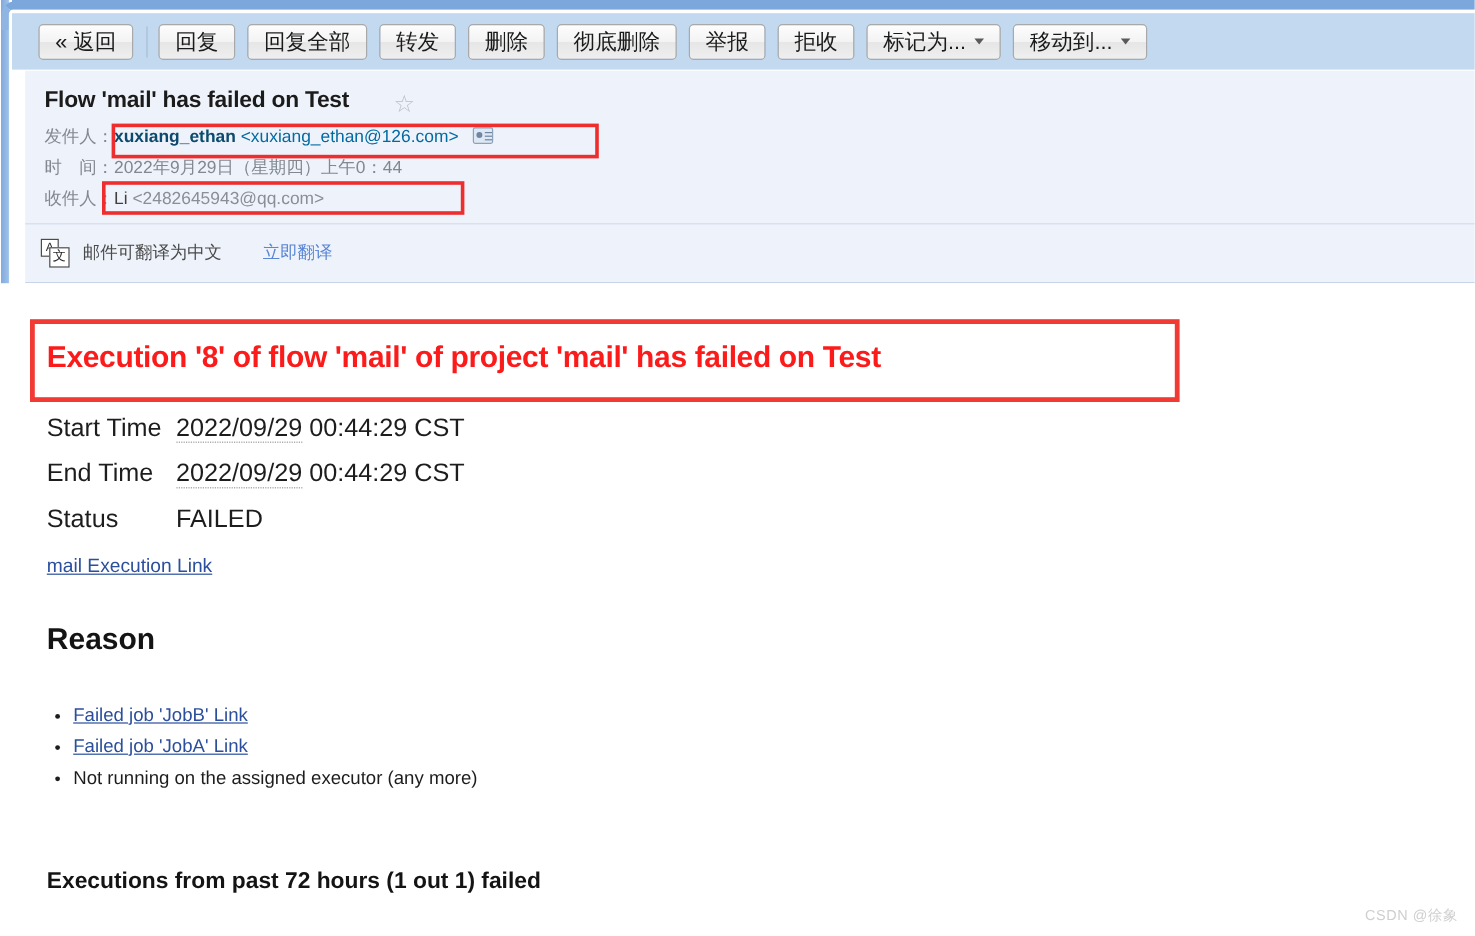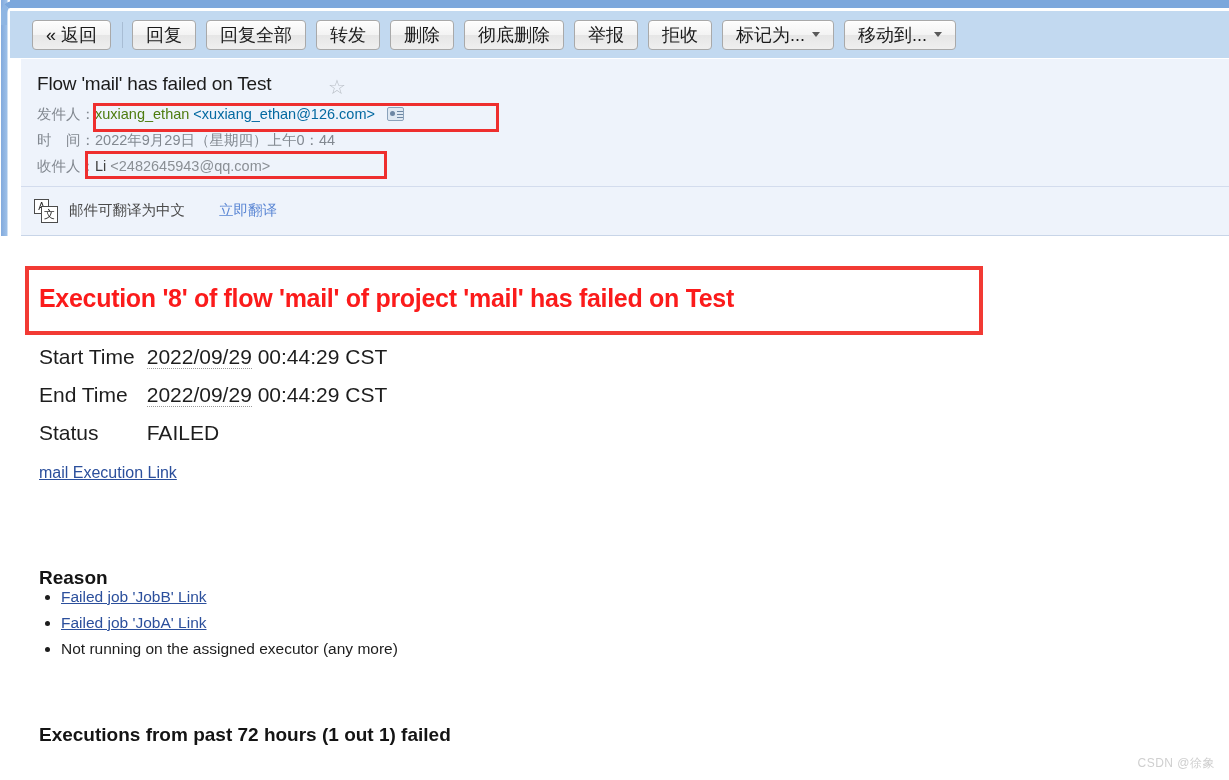--- a/index.html
+++ b/index.html
@@ -99,21 +99,21 @@
     position: absolute;
     left: 21px; top: 59px;
     width: 1208px; height: 127px;
     background: #eef3fb;
     box-sizing: border-box;
   }
   #mail-subject {
     position: absolute;
     left: 16px; top: 14px;
     font-size: 19px;
-    font-weight: normal;
+    font-weight: bold;
     color: #1b1b1b;
     letter-spacing: -0.2px;
     white-space: nowrap;
   }
   #star-icon {
     position: absolute;
     left: 307px; top: 17px;
     width: 22px; height: 22px;
     color: #b9bec6;
     font-size: 20px;
@@ -122,21 +122,21 @@
   .meta-row {
     position: absolute;
     left: 16px;
     font-size: 14.5px;
     color: #7d8288;
     white-space: nowrap;
     height: 22px;
     line-height: 22px;
   }
   .meta-label { color: #828890; }
-  .meta-sender-name { color: #4d7c0f; font-weight: normal; }
+  .meta-sender-name { color: #0c4a6e; font-weight: bold; }
   .meta-sender-addr { color: #0369a1; }
   .meta-to-name { color: #404040; }
   .meta-to-addr { color: #8a8f95; }
   .contact-icon {
     display: inline-block;
     width: 17px; height: 14px;
     margin-left: 8px;
     vertical-align: -2px;
     border: 1px solid #8ba2bb;
     border-radius: 2px;
@@ -259,24 +259,23 @@
     left: 39px; top: 228px;
     font-size: 16px;
     color: #2b4f9c;
     text-decoration: underline;
     cursor: pointer;
     white-space: nowrap;
   }
   #reason-heading {
     position: absolute;
     left: 39px; top: 283px;
-    font-size: 19px;
+    font-size: 25px;
     font-weight: bold;
     color: #141414;
-    margin-top: 48px;
   }
   #reason-list {
     position: absolute;
     left: 39px; top: 352px;
     margin: 0;
     padding: 0 0 0 22px;
     list-style: disc;
     font-size: 15.5px;
     color: #1d1d1d;
   }

